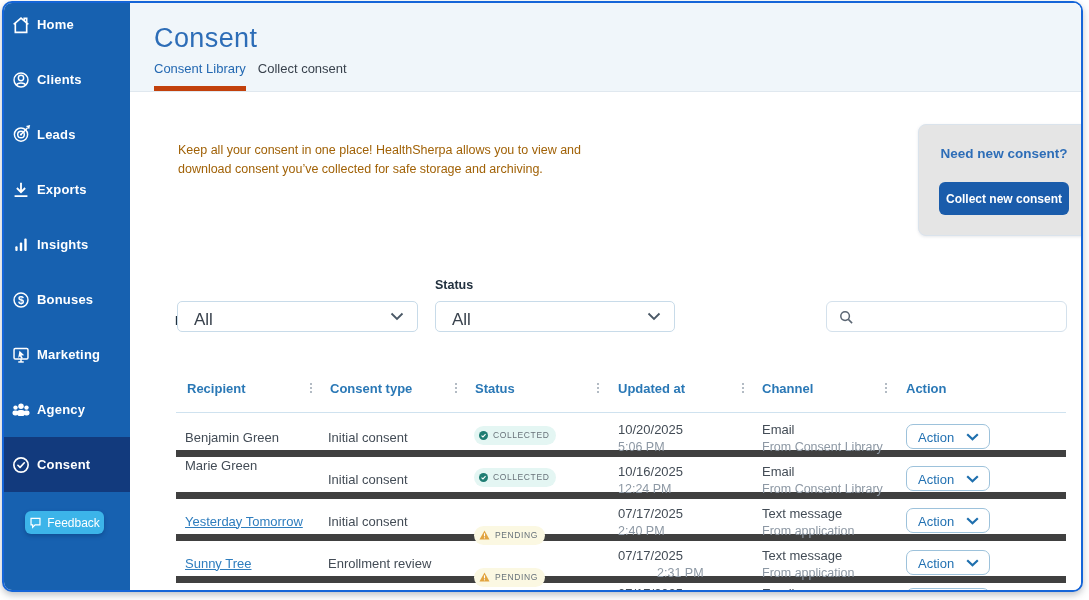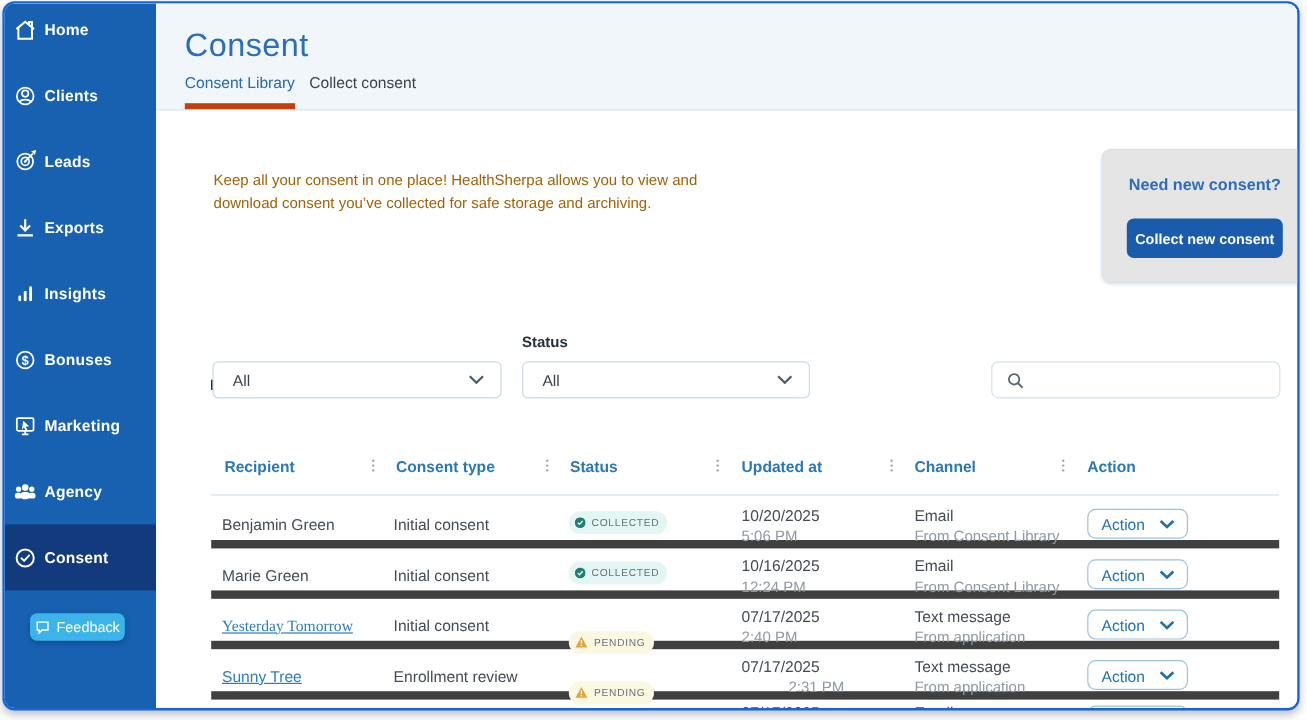--- a/index.html
+++ b/index.html
@@ -17,21 +17,21 @@
 .header { position:absolute; left:0; top:0; right:0; height:89px; background:#f0f6fa; border-bottom:1px solid #e0e8ef; }
 .title { position:absolute; left:24px; top:20px; font-size:27px; color:#2d6db7; font-weight:400; letter-spacing:.4px; }
 .tabs { position:absolute; left:24px; bottom:0; display:flex; font-size:13px; }
 .tab1 { white-space:nowrap; color:#2469b2; padding-bottom:10px; border-bottom:5px solid #c2410c; }
 .tab2 { white-space:nowrap; margin-left:12px; color:#39424d; padding-bottom:13px; }
 .intro { position:absolute; left:48px; top:138px; width:440px; font-size:12.5px; line-height:19px; color:#a16207; }
 .card { position:absolute; left:788px; top:121px; width:172px; height:112px; background:#e5e5e5; border:1px solid #dae3ec; border-radius:8px; box-shadow:0 1px 3px rgba(120,130,145,.18); }
 .card-title { margin-top:21px; text-align:center; font-size:13.5px; font-weight:700; color:#2d6db7; }
 .card-btn { margin:21px auto 0; width:130px; height:33px; background:#1a5cab; border-radius:6px; color:#fff; font-size:12px; font-weight:700; display:flex; align-items:center; justify-content:center; }
 .flabel { position:absolute; top:275px; font-size:12.5px; font-weight:700; color:#22313f; }
-.select { position:absolute; top:298px; height:31px; border:1px solid #c8dbe9; border-radius:5px; background:#fff; font-size:13px; color:#39424d; }
+.select { position:absolute; top:298px; height:31px; border:1px solid #c8dbe9; border-radius:5px; background:#fff; font-size:17px; color:#39424d; }
 .select .val { position:absolute; left:16px; top:8px; }
 .select svg { position:absolute; right:13px; top:10px; }
 .search { position:absolute; left:696px; top:298px; width:241px; height:31px; border:1px solid #d4e1ec; border-radius:6px; background:#fff; }
 .search svg { position:absolute; left:12px; top:8px; }
 .search .ph { position:absolute; left:30px; top:8px; font-size:12.5px; color:#a5b0bc; white-space:nowrap; }
 .thead { position:absolute; top:378px; font-size:13px; font-weight:700; color:#2a78b6; }
 .kebab { position:absolute; top:380px; width:3px; height:11px; }
 .kebab i { display:block; width:2px; height:2px; border-radius:50%; background:#9aa5b0; margin:0 auto 2px; }
 .hborder { position:absolute; left:46px; top:409px; width:890px; height:1px; background:#cfe2ef; }
 .row { position:absolute; left:46px; width:890px; height:42px; border-bottom:7px solid #404040; }
@@ -214,42 +214,42 @@
       <span class="c-dark" style="left:586px; top:7px;">Email</span>
       <span class="c-gray" style="left:586px; top:25px;">From Consent Library</span>
       <div class="abtn">
           <span class="t">Action</span>
           <svg width="13" height="8" viewBox="0 0 13 8" fill="none" stroke="#1e6fae" stroke-width="2.2">
             <path d="M1.2 1.2 L6.5 6.2 L11.8 1.2"></path>
           </svg>
         </div>
     </div>
     <div class="row" style="top:453.5px;">
-      <span class="c-dark" style="left:9px; top:15px;">Marie Green</span>
+      <span class="c-dark" style="left:9px; top:1px;">Marie Green</span>
       <span class="c-dark" style="left:152px; top:15px;">Initial consent</span>
       <div class="badge col">
           <svg width="9" height="9" viewBox="0 0 10 10">
             <circle cx="5" cy="5" r="5" fill="#1f7d73"></circle>
             <path d="M2.8 5.1 L4.4 6.6 L7.3 3.4" stroke="#fff" stroke-width="1.2" fill="none"></path>
           </svg>
           <span>COLLECTED</span>
         </div>
       <span class="c-dark" style="left:442px; top:7px;">10/16/2025</span>
       <span class="c-gray" style="left:442px; top:25px;">12:24 PM</span>
       <span class="c-dark" style="left:586px; top:7px;">Email</span>
       <span class="c-gray" style="left:586px; top:25px;">From Consent Library</span>
       <div class="abtn">
           <span class="t">Action</span>
           <svg width="13" height="8" viewBox="0 0 13 8" fill="none" stroke="#1e6fae" stroke-width="2.2">
             <path d="M1.2 1.2 L6.5 6.2 L11.8 1.2"></path>
           </svg>
         </div>
     </div>
     <div class="row" style="top:495.5px;">
-      <span class="c-link" style="left:9px; top:15px;font-family:Liberation Serif, serif;">Yesterday Tomorrow</span>
+      <span class="c-link" style="left:9px; top:15px;">Yesterday Tomorrow</span>
       <span class="c-dark" style="left:152px; top:15px;">Initial consent</span>
       <div class="badge pen">
           <svg width="11" height="10" viewBox="0 0 12 11">
             <path d="M6 0.5 L11.5 10.5 H0.5 Z" fill="#e2a43e"></path>
             <rect x="5.4" y="3.6" width="1.2" height="3.4" fill="#fff"></rect>
             <rect x="5.4" y="8" width="1.2" height="1.2" fill="#fff"></rect>
           </svg>
           <span>PENDING</span>
         </div>
       <span class="c-dark" style="left:442px; top:7px;">07/17/2025</span>

